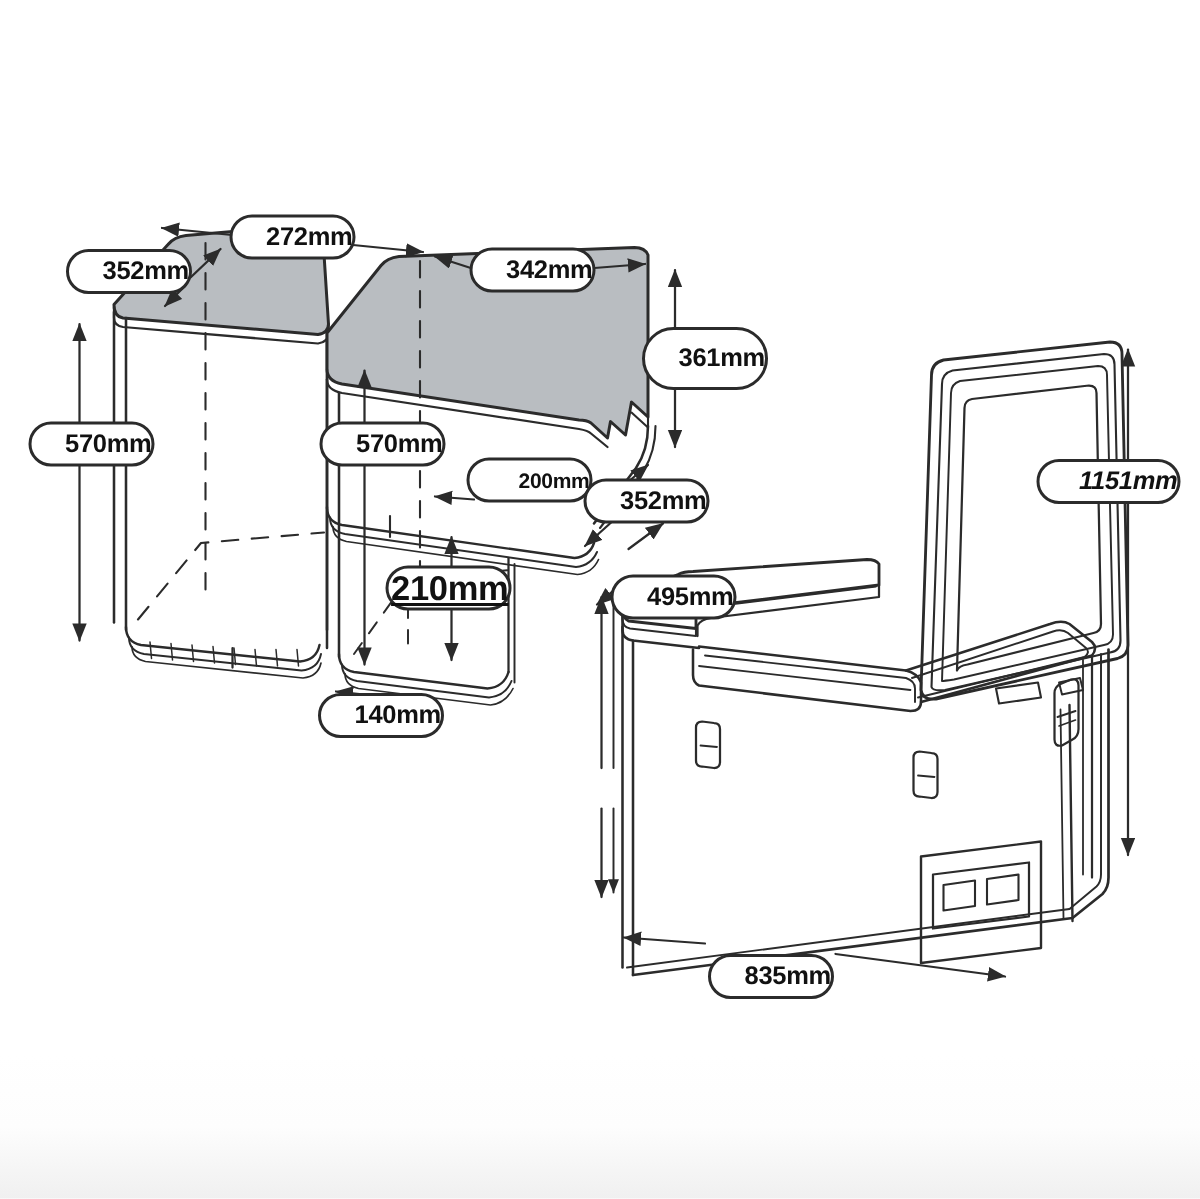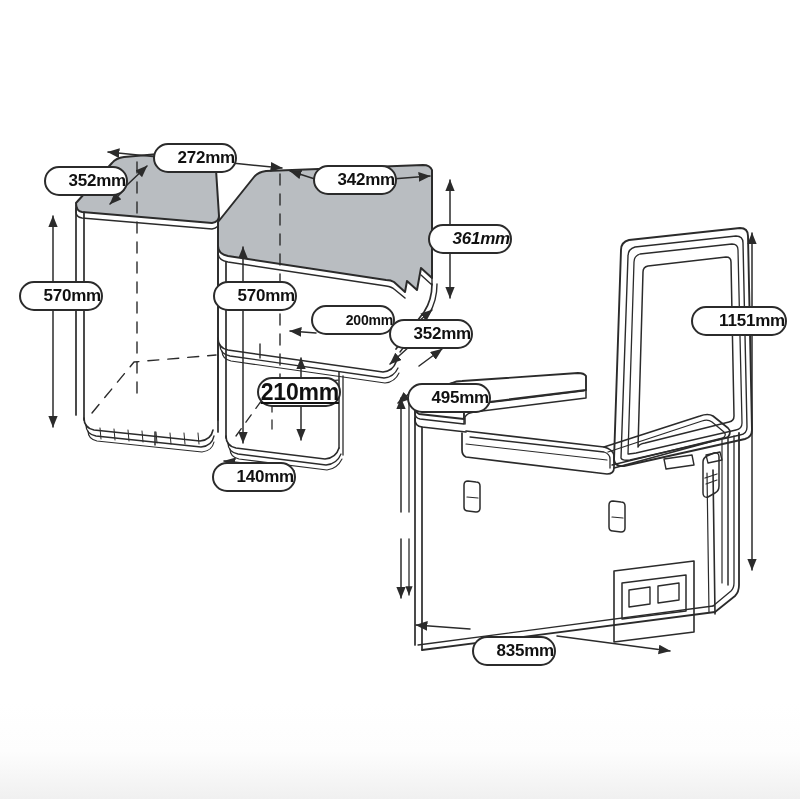--- a/index.html
+++ b/index.html
@@ -260,21 +260,21 @@
   </div>
 
   <div class="dim-label" style="left:355px; top:180px; width:84px; height:30px; font-size:17px;">
     <span>342mm</span>
   </div>
 
   <div class="dim-label" style="left:255px; top:296px; width:84px; height:30px; font-size:17px;">
     <span>570mm</span>
   </div>
 
-  <div class="dim-label" style="left:470px; top:239px; width:84px; height:30px; font-size:17px;font-style:italic;">
+  <div class="dim-label" style="left:470px; top:239px; width:84px; height:42px; font-size:17px;">
     <span>361mm</span>
   </div>
 
   <div class="dim-label" style="left:353px; top:320px; width:84px; height:30px; font-size:14px;">
     <span>200mm</span>
   </div>
 
   <div class="dim-label" style="left:431px; top:334px; width:84px; height:30px; font-size:17px;">
     <span>352mm</span>
   </div>
@@ -284,21 +284,21 @@
   </div>
 
   <div class="dim-label" style="left:254px; top:477px; width:84px; height:30px; font-size:17px;">
     <span>140mm</span>
   </div>
 
   <div class="dim-label" style="left:449px; top:398px; width:84px; height:30px; font-size:17px;">
     <span>495mm</span>
   </div>
 
-  <div class="dim-label" style="left:739px; top:321px; width:96px; height:30px; font-size:17px;">
+  <div class="dim-label" style="left:739px; top:321px; width:96px; height:30px; font-size:17px;font-style:italic;">
     <span>1151mm</span>
   </div>
 
 
   <div class="dim-label" style="left:514px; top:631px; width:84px; height:30px; font-size:17px;margin-top:20px;">
     <span>835mm</span>
   </div>
 
 </div>
 

